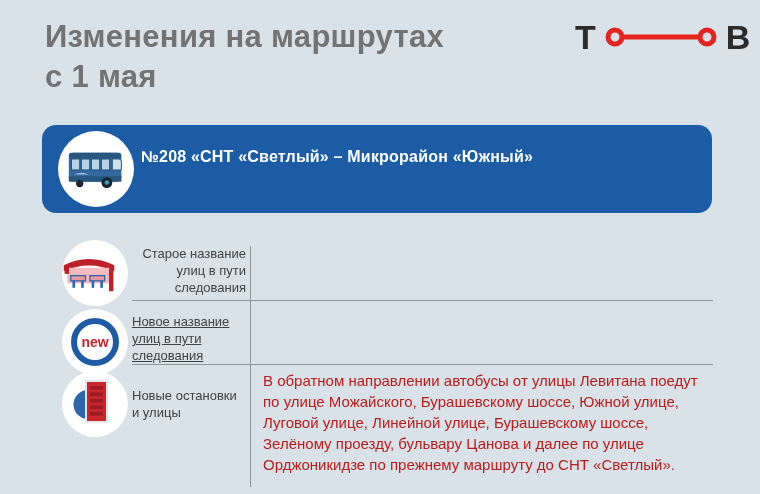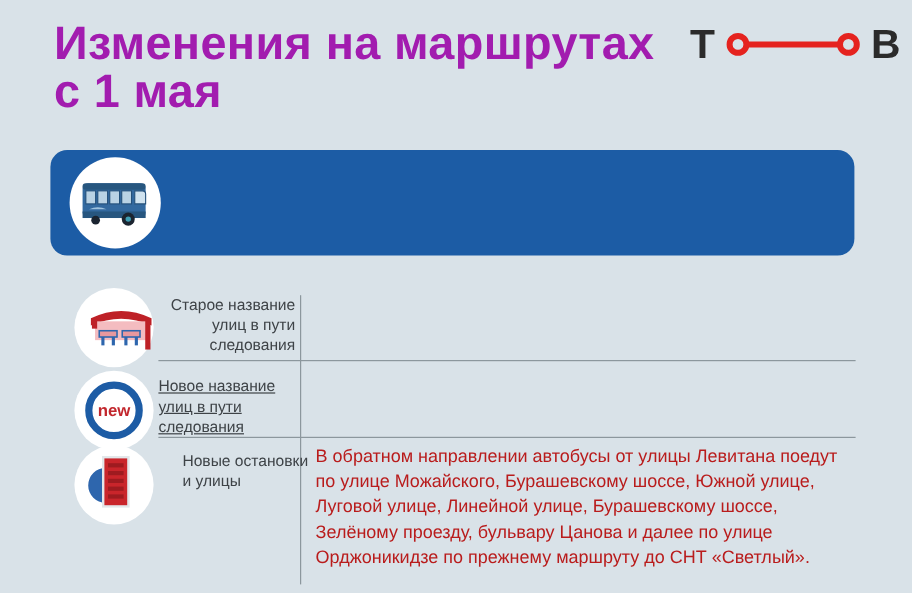--- a/index.html
+++ b/index.html
@@ -5,21 +5,21 @@
   * { box-sizing: border-box; margin: 0; padding: 0; }
   html, body { width: 760px; height: 494px; }
   body {
     position: relative;
     background: #D9E2E8;
     font-family: "Liberation Sans", sans-serif;
     overflow: hidden;
   }
   .page-title {
     position: absolute; left: 45px; top: 17px;
-    font-size: 39px; font-weight: 800; color: #a21caf;
+    font-size: 31px; font-weight: 800; color: #737373;
     line-height: 40px; letter-spacing: 0.3px;
     white-space: pre-line;
   }
   .logo {
     position: absolute; left: 575px; top: 20px;
     display: flex; align-items: center; gap: 6px;
   }
   .logo-letter { font-size: 34px; font-weight: 800; color: #2B2B2B; line-height: 1; }
   .route-banner {
     position: absolute; left: 42px; top: 125px;
@@ -31,33 +31,33 @@
     width: 76px; height: 76px; background: #FFFFFF; border-radius: 50%;
     display: flex; align-items: center; justify-content: center;
   }
   .banner-label {
     position: absolute; left: 99px; top: 23px;
     color: #FFFFFF; font-size: 16px; font-weight: 700; letter-spacing: 0.2px;
   }
   .row-circle {
     position: absolute; left: 62px;
     width: 66px; height: 66px; background: #FFFFFF; border-radius: 50%;
-    display: flex; align-items: center; justify-content: flex-end;
+    display: flex; align-items: center; justify-content: flex-start;
   }
   .row-circle.r1 { top: 240px; }
   .row-circle.r2 { top: 309px; }
   .row-circle.r3 { top: 371px; }
   .row-label {
     position: absolute; left: 132px; width: 114px;
     font-size: 13px; line-height: 17px; color: #3E4347;
     white-space: pre-line;
   }
   .row-label.r1 { top: 245px; text-align: right; }
   .row-label.r2 { top: 313px; text-decoration: underline; }
-  .row-label.r3 { top: 375px; margin-left: 20px; }
+  .row-label.r3 { top: 387px; }
   .row-value {
     position: absolute; left: 263px; width: 446px;
     font-size: 15px; line-height: 21px; color: #b91c1c;
   }
   .row-value.r1 { top: 248px; }
   .row-value.r2 { top: 316px; }
   .row-value.r3 { top: 370px; }
   .vdiv {
     position: absolute; left: 250px; top: 246px;
     width: 1px; height: 241px; background: #8C979D;
@@ -94,20 +94,21 @@
       <rect x="27" y="13" width="9" height="12" fill="#B9D2E4" stroke="#24507A" stroke-width="1"></rect>
       <rect x="38" y="13" width="9" height="12" fill="#B9D2E4" stroke="#24507A" stroke-width="1"></rect>
       <path d="M50,13 h7 a3,3 0 0 1 3,3 v9 h-10 Z" fill="#CFE2EF" stroke="#24507A" stroke-width="1"></path>
       <rect x="2" y="32" width="58" height="6" fill="#27567F"></rect>
       <path d="M8,30 q8,-4 16,0 Z" fill="#9FC3DF"></path>
       <circle cx="44" cy="39" r="6" fill="#1B2430"></circle>
       <circle cx="44" cy="39" r="2.5" fill="#3D9DB3"></circle>
       <circle cx="14" cy="40" r="4" fill="#1B2430"></circle>
     </svg>
   </div>
+  <div class="banner-label">№208 «СНТ «Светлый» – Микрорайон «Южный»</div>
 </div>
 
 <div class="vdiv"></div>
 <div class="hdiv d1"></div>
 <div class="hdiv d2"></div>
 
 <div class="row-circle r1">
   <svg width="54" height="46" viewBox="0 0 62 50">
     <path d="M2,16 Q31,2 60,16 L60,23 Q31,10 2,23 Z" fill="#BE2127"></path>
     <rect x="6" y="19" width="50" height="18" fill="#F4BCC0"></rect>

